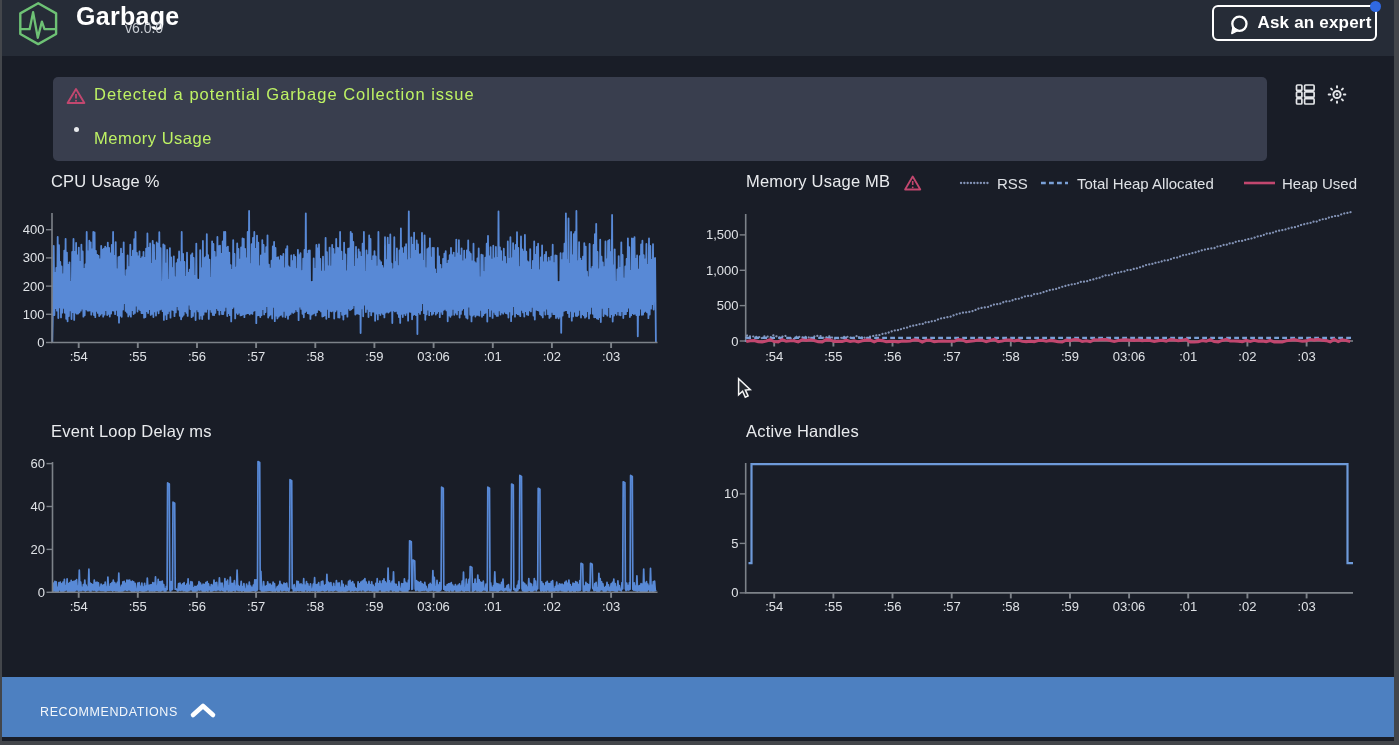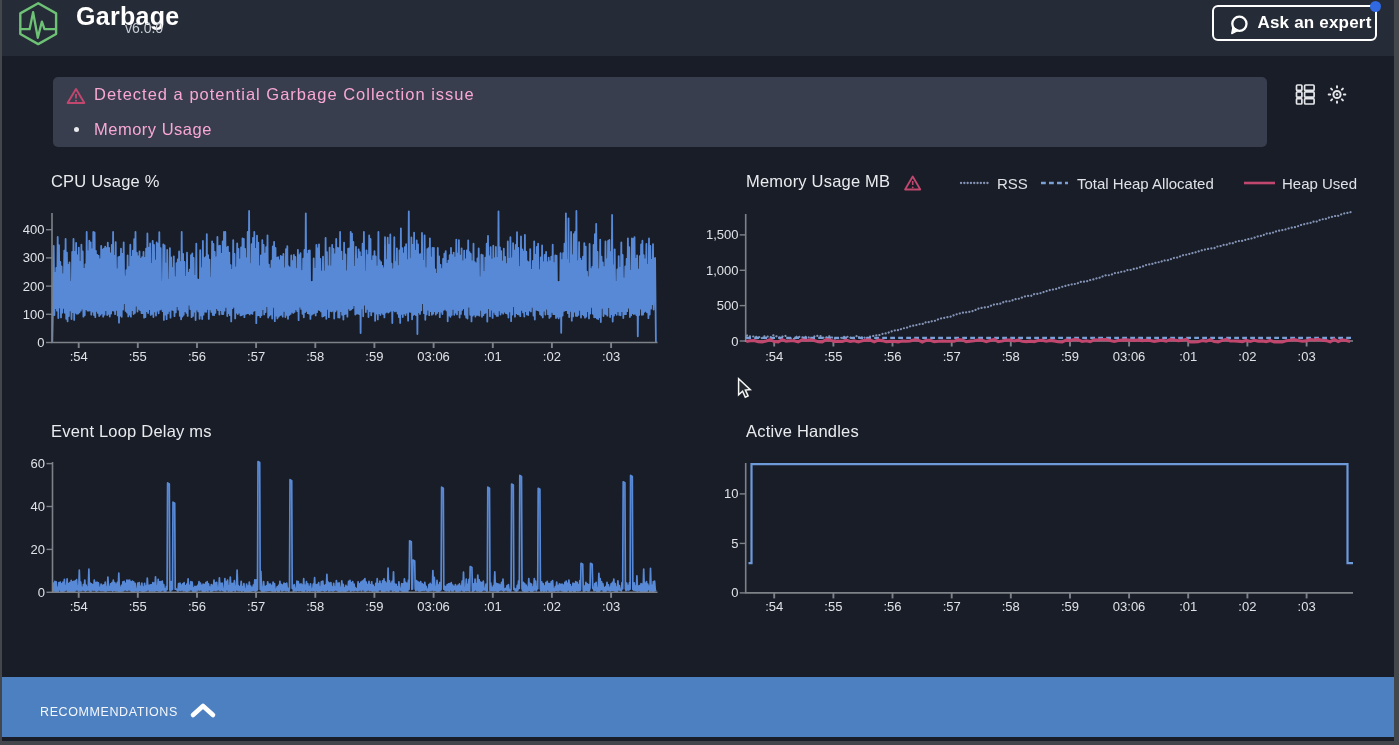--- a/index.html
+++ b/index.html
@@ -2,23 +2,23 @@
 <html><head><meta charset="utf-8"><style>
 *{margin:0;padding:0;box-sizing:border-box}
 html,body{width:1399px;height:745px;overflow:hidden;background:#191d27;font-family:"Liberation Sans",sans-serif}
 #app{position:relative;width:1399px;height:745px;background:#191d27}
 #hdr{position:absolute;left:0;top:0;width:1399px;height:56px;background:#262c37}
 #logo{position:absolute;left:19px;top:2px}
 #dn{position:absolute;left:76px;top:2px;font-size:25px;font-weight:700;color:#fff;letter-spacing:.3px}
 #dv{position:absolute;left:125px;top:20px;font-size:14px;color:#c9cdd3}
 #ask{position:absolute;left:1212px;top:5px;width:165px;height:36px;border:2px solid #fff;border-radius:6px;color:#fff;font-size:17px;font-weight:700;line-height:32px;text-align:center;padding-left:40px;letter-spacing:.2px}
 #askdot{position:absolute;left:1370px;top:1px;width:11px;height:11px;border-radius:50%;background:#3069e2}
-#alert{position:absolute;left:53px;top:77px;width:1214px;height:70px;background:#393e4e;border-radius:5px;color:#f9a8d4}
+#alert{position:absolute;left:53px;top:77px;width:1214px;height:84px;background:#393e4e;border-radius:5px;color:#bef264}
 #alert .r1{position:absolute;left:41px;top:7.5px;font-size:16.5px;letter-spacing:1px}
-#alert .r2{position:absolute;left:41px;top:43px;font-size:16.5px;letter-spacing:.5px}
+#alert .r2{position:absolute;left:41px;top:52px;font-size:16.5px;letter-spacing:.5px}
 #alert .blt{position:absolute;left:21px;top:49.5px;width:5px;height:5px;border-radius:50%;background:#e8eaed}
 #recs{position:absolute;left:0;top:677px;width:1399px;height:60px;background:#4d80c1}
 #recs span{position:absolute;left:40px;top:28px;font-size:12.5px;font-weight:500;letter-spacing:.6px;color:#f4f7fb}
 #bedge{position:absolute;left:0;top:741px;width:1399px;height:4px;background:#43464b}
 #ledge{position:absolute;left:0;top:0;width:2px;height:745px;background:#43464b}
 #redge{position:absolute;left:1394px;top:0;width:5px;height:745px;background:#43464b}
 svg text.al{font-size:13px;fill:#dfe2e6}
 svg text.ti{font-size:16.5px;fill:#e9ebee;letter-spacing:.2px}
 svg text.lg{font-size:15px;fill:#dfe2e6}
 </style></head><body>

